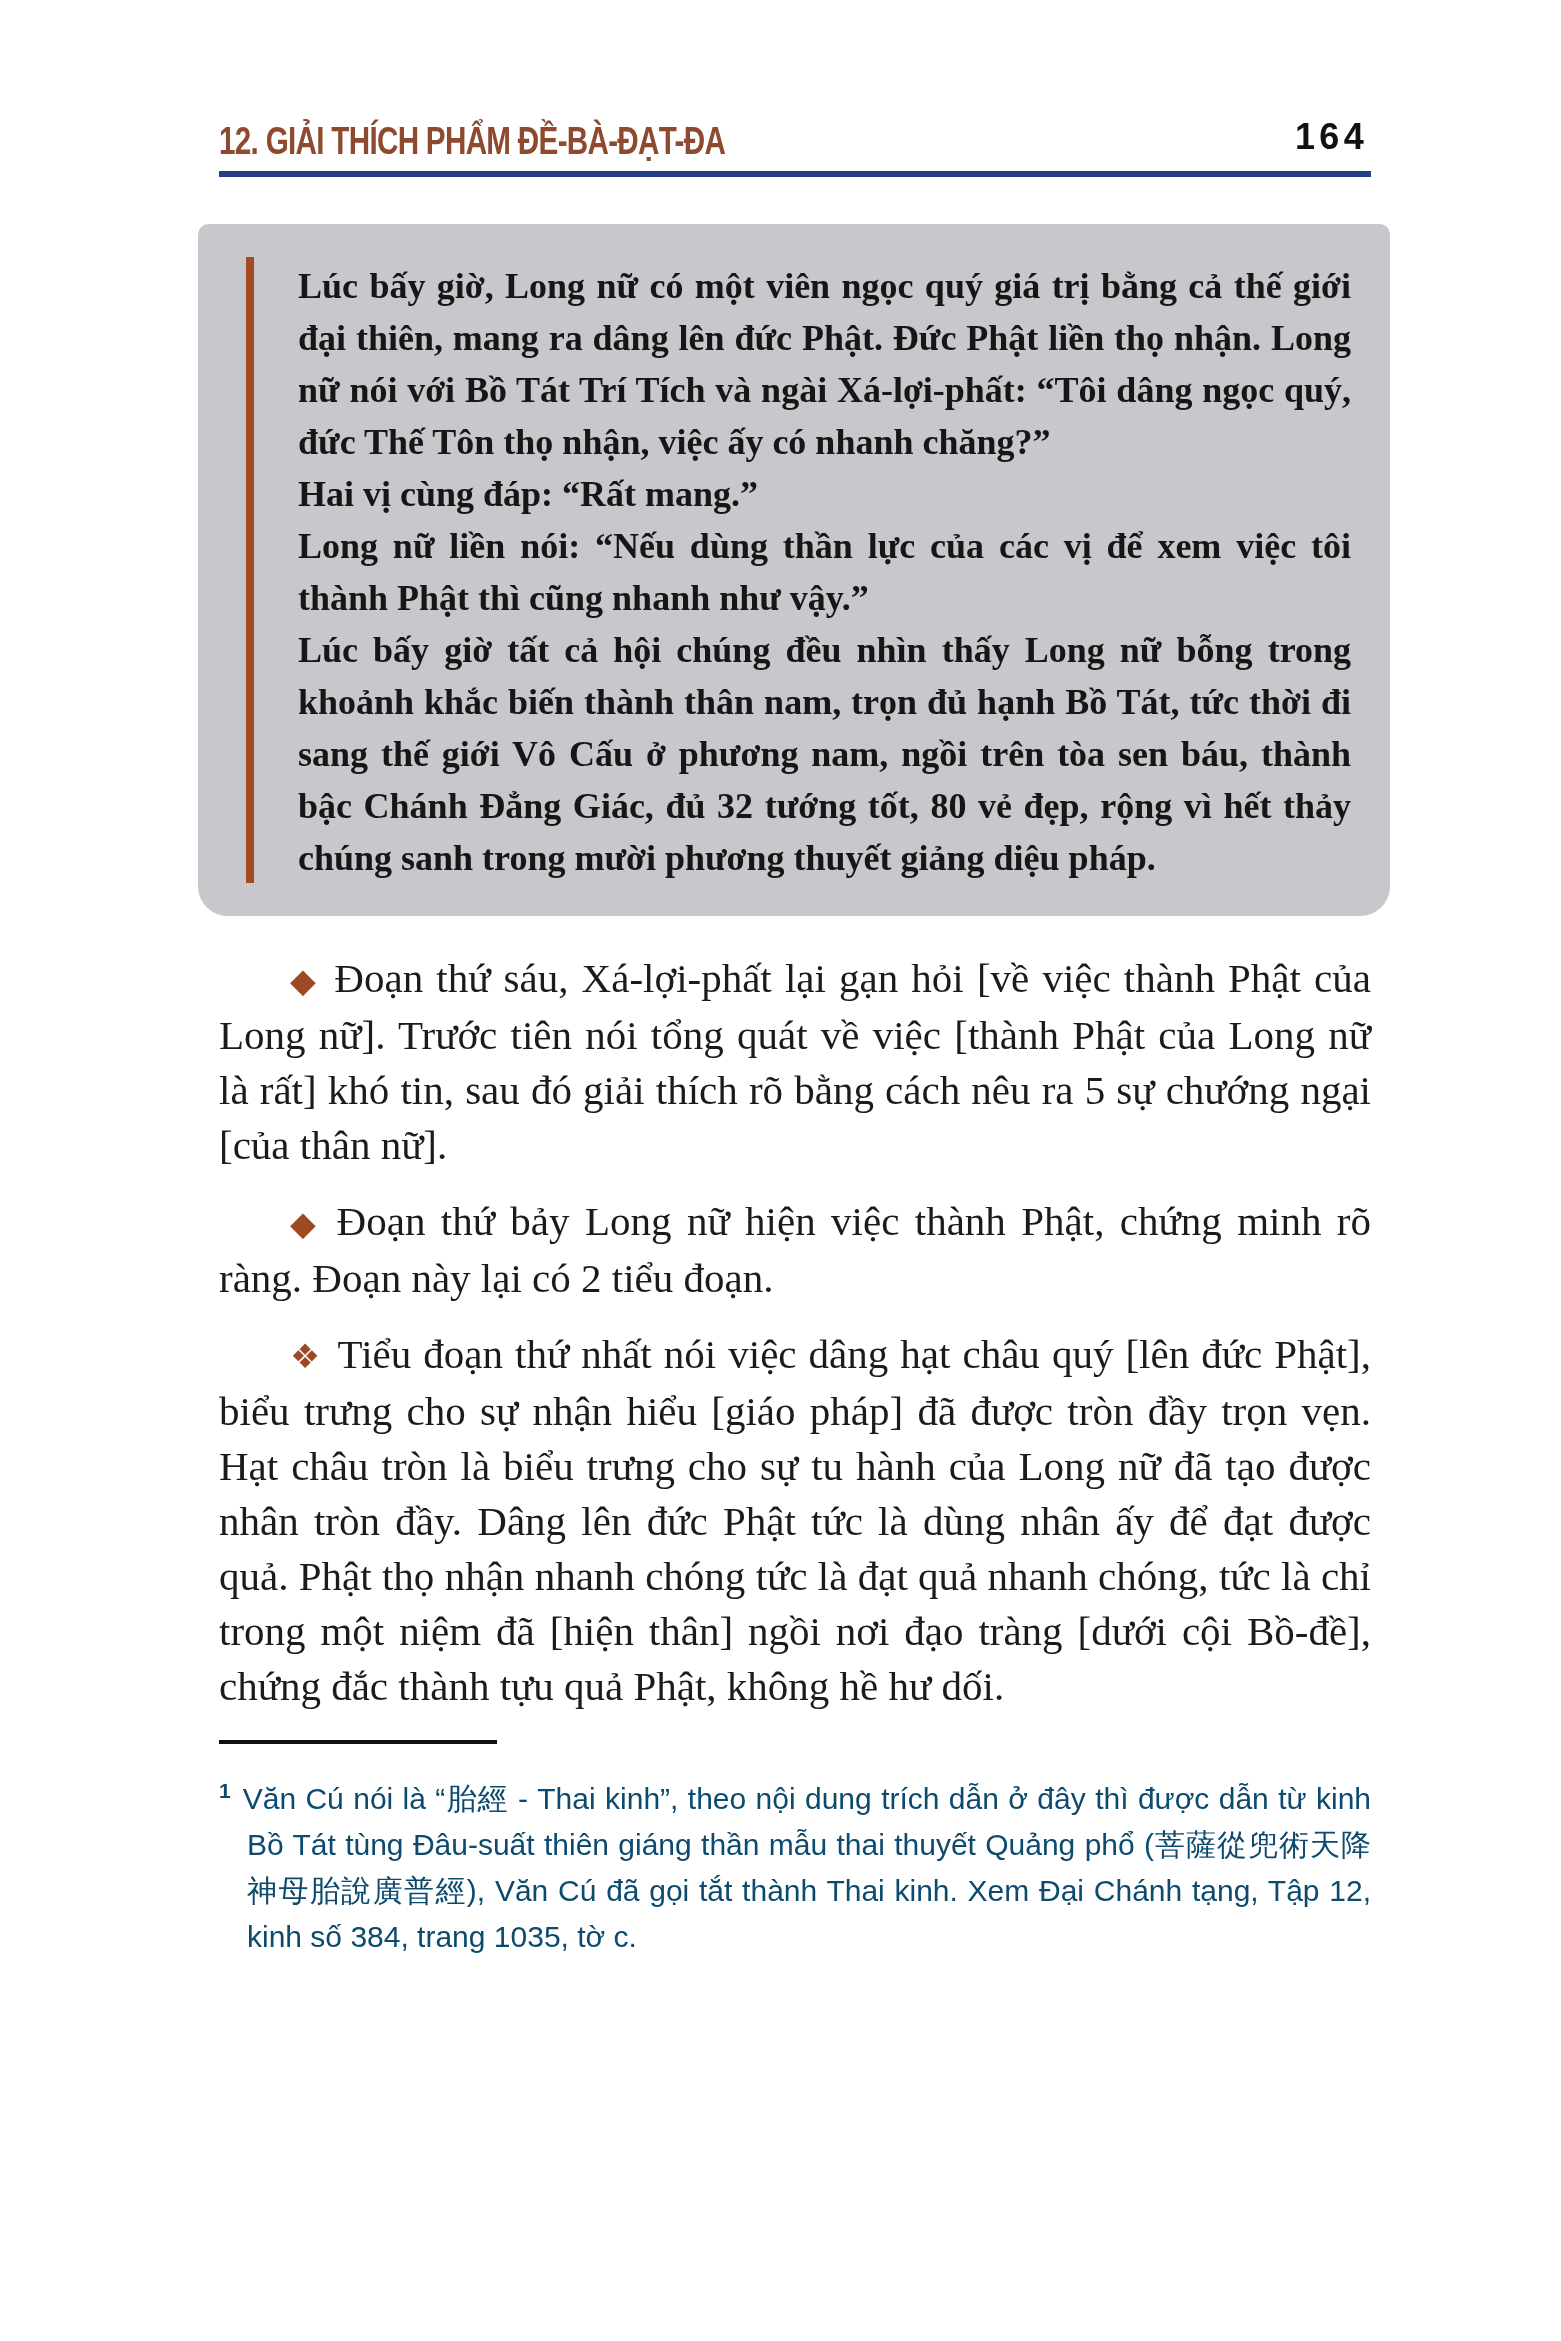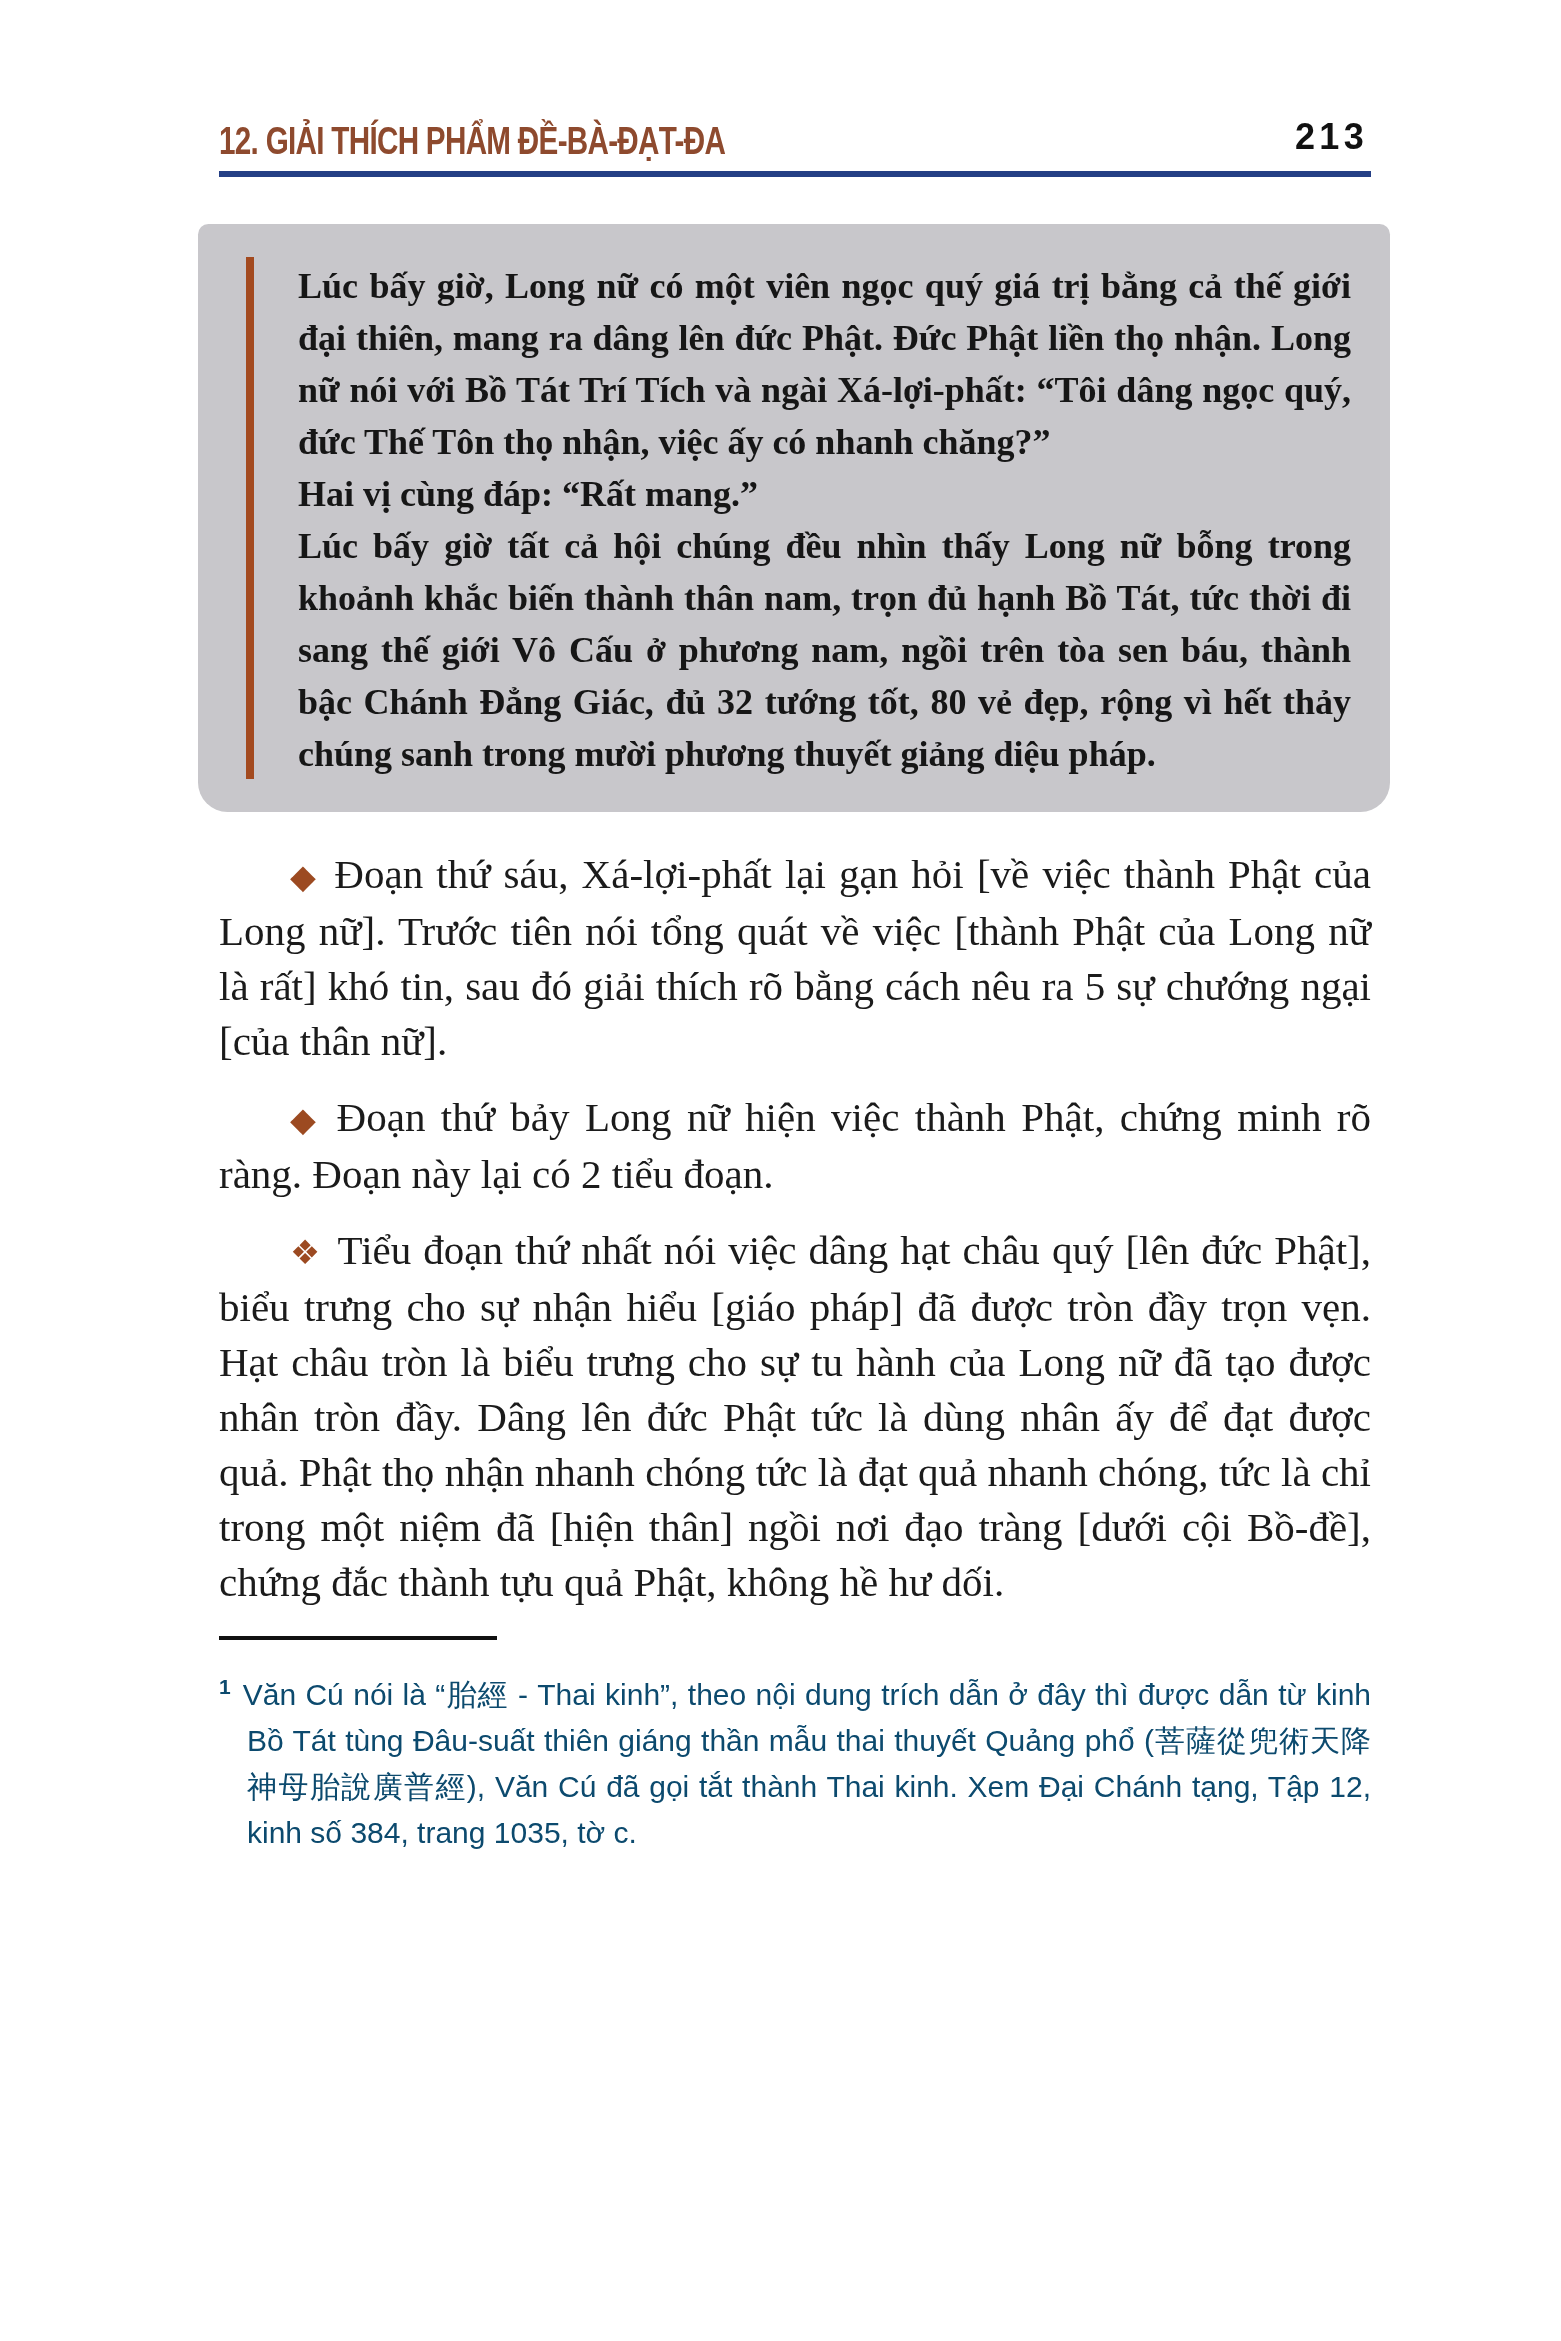--- a/index.html
+++ b/index.html
@@ -132,30 +132,31 @@
     margin-right: 12px;
   }
 </style>
 </head>
 <body>
 
 <div class="page">
 
   <div class="running-title">12. GIẢI THÍCH PHẨM ĐỀ-BÀ-ĐẠT-ĐA</div>
 
-  <div class="page-number">213</div>
+  <div class="page-number">164</div>
 
   <div class="header-rule"></div>
 
   <div class="content">
 
     <div class="quote-box">
       <div class="quote-bar"></div>
       <p>Lúc bấy giờ, Long nữ có một viên ngọc quý giá trị bằng cả thế giới đại thiên, mang ra dâng lên đức Phật. Đức Phật liền thọ nhận. Long nữ nói với Bồ Tát Trí Tích và ngài Xá-lợi-phất: “Tôi dâng ngọc quý, đức Thế Tôn thọ nhận, việc ấy có nhanh chăng?”</p>
       <p>Hai vị cùng đáp: “Rất mang.”</p>
+      <p>Long nữ liền nói: “Nếu dùng thần lực của các vị để xem việc tôi thành Phật thì cũng nhanh như vậy.”</p>
       <p>Lúc bấy giờ tất cả hội chúng đều nhìn thấy Long nữ bỗng trong khoảnh khắc biến thành thân nam, trọn đủ hạnh Bồ Tát, tức thời đi sang thế giới Vô Cấu ở phương nam, ngồi trên tòa sen báu, thành bậc Chánh Đẳng Giác, đủ 32 tướng tốt, 80 vẻ đẹp, rộng vì hết thảy chúng sanh trong mười phương thuyết giảng diệu pháp.</p>
     </div>
 
     <div class="body-text">
       <p class="body-para">
         <span class="bullet">◆</span><span>Đoạn thứ sáu, Xá-lợi-phất lại gạn hỏi [về việc thành Phật của Long nữ]. Trước tiên nói tổng quát về việc [thành Phật của Long nữ là rất] khó tin, sau đó giải thích rõ bằng cách nêu ra 5 sự chướng ngại [của thân nữ].</span>
       </p>
       <p class="body-para">
         <span class="bullet">◆</span><span>Đoạn thứ bảy Long nữ hiện việc thành Phật, chứng minh rõ ràng. Đoạn này lại có 2 tiểu đoạn.</span>
       </p>

